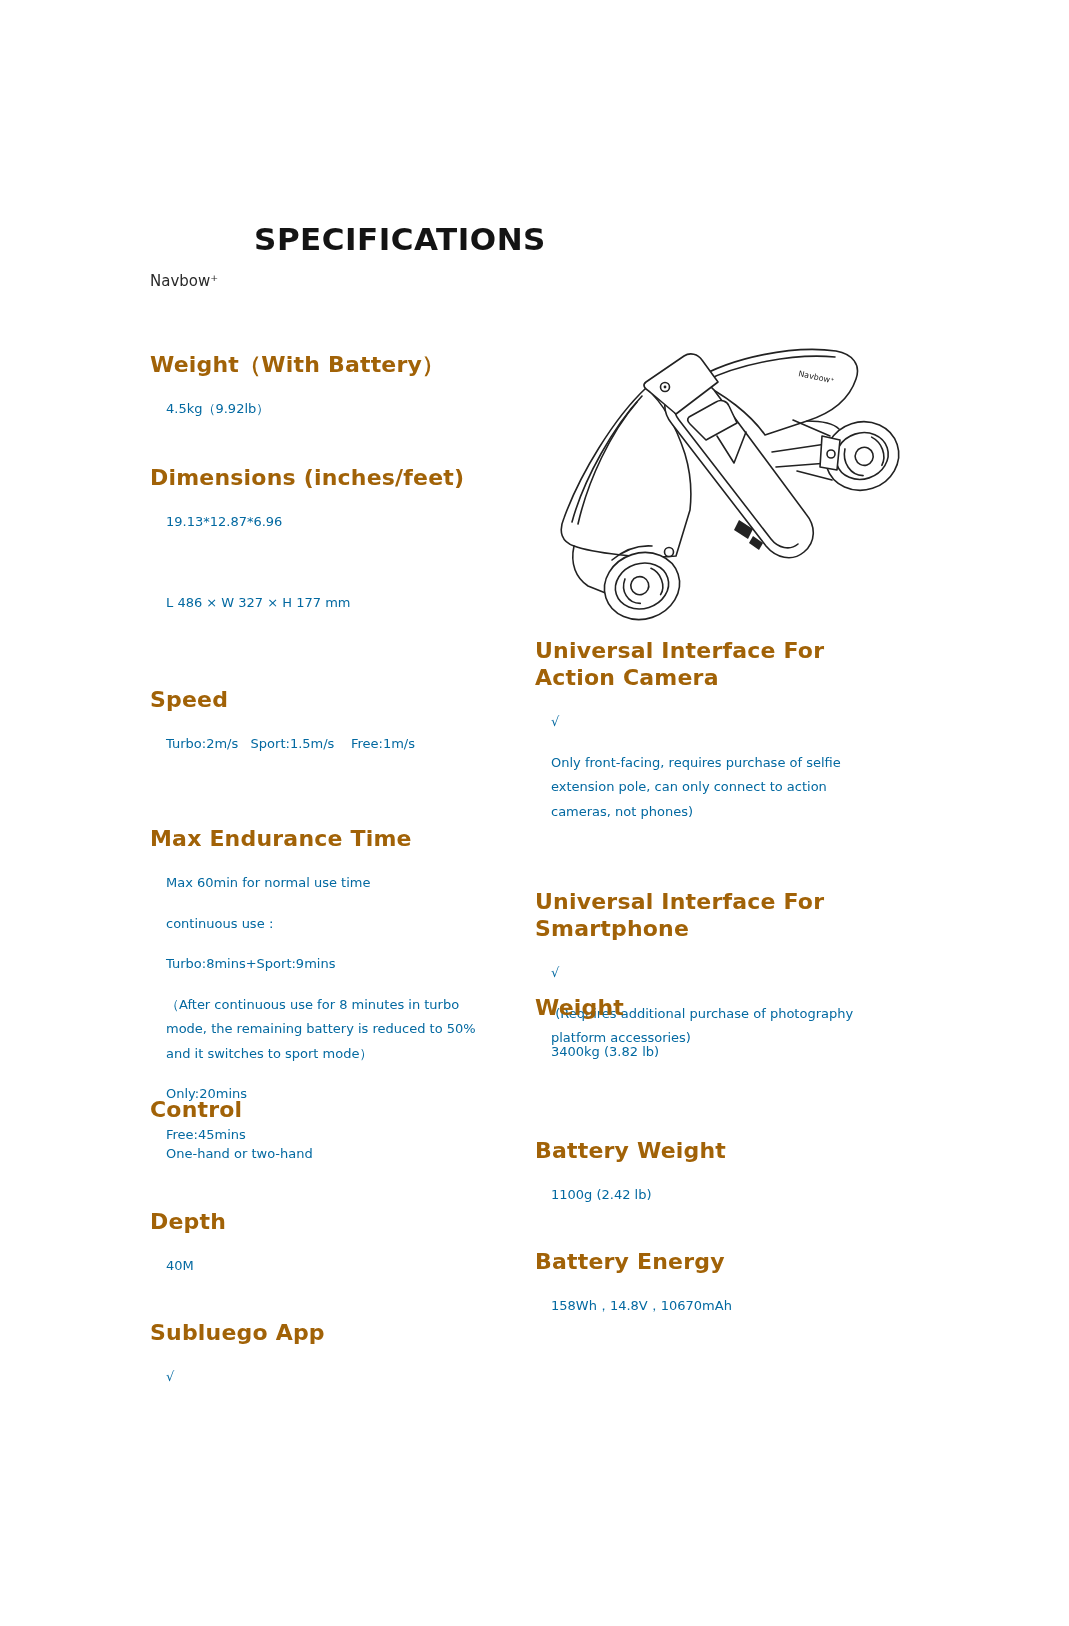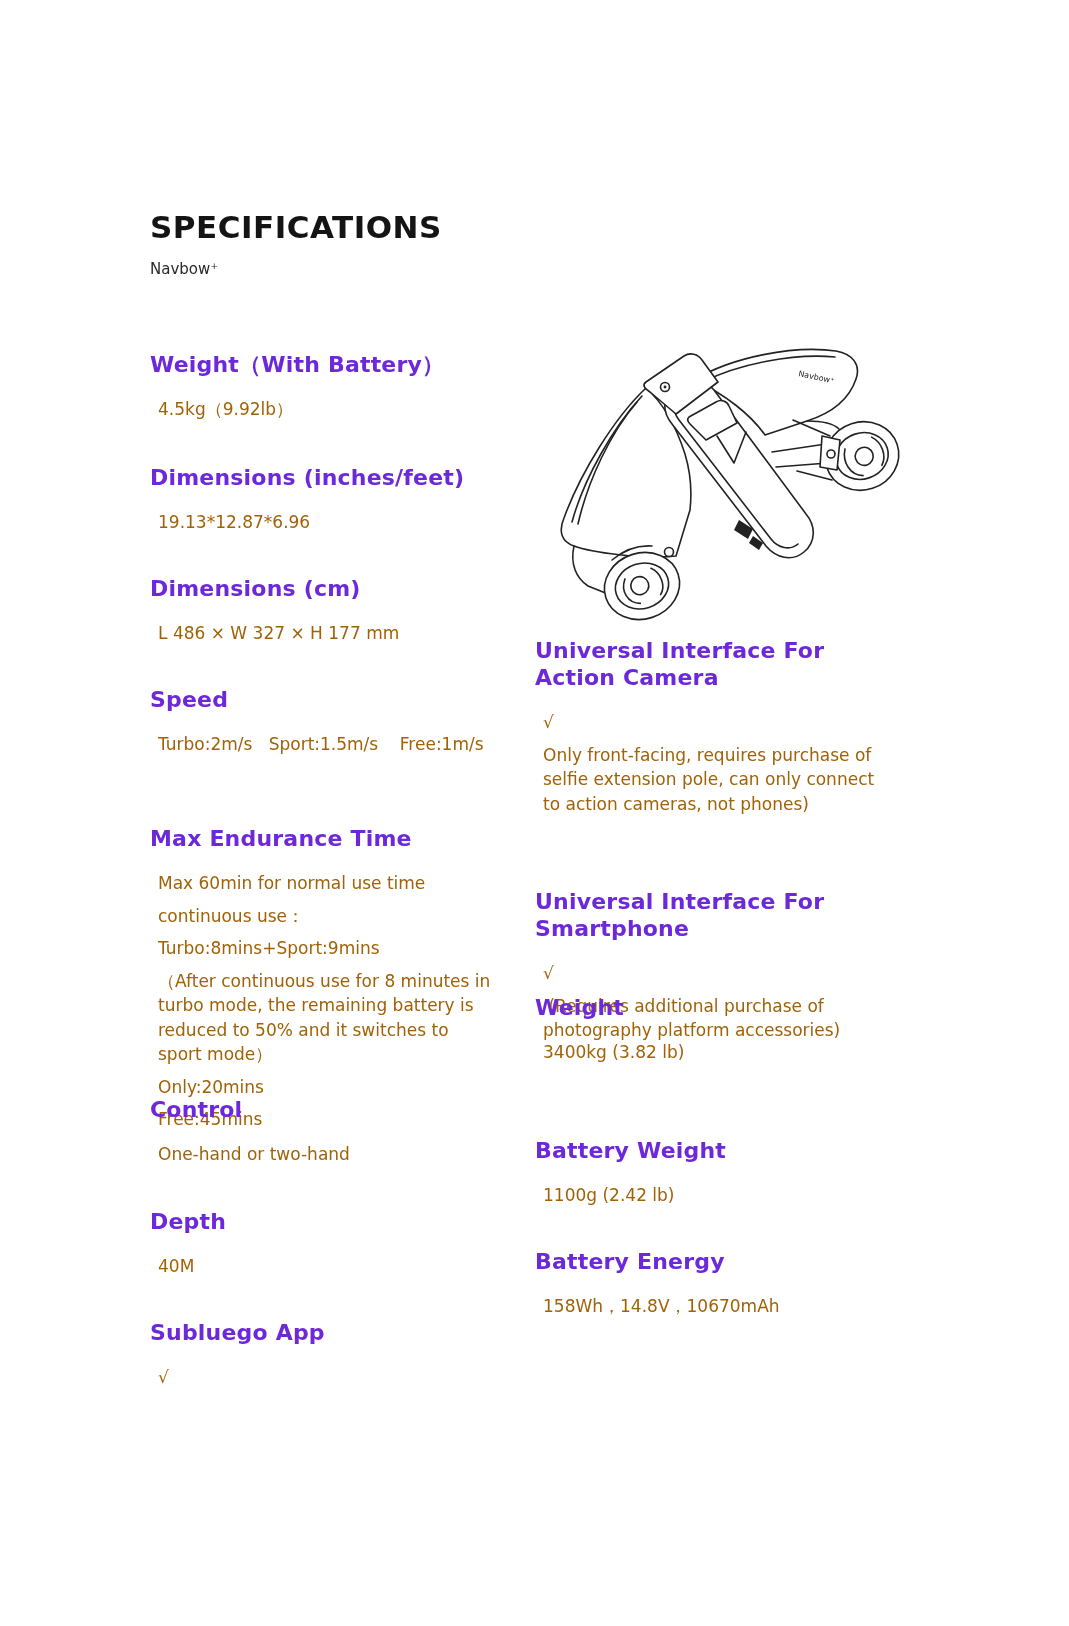--- a/index.html
+++ b/index.html
@@ -7,36 +7,37 @@
     width:1069px;height:1626px;
     background:#ffffff;
     font-family:"DejaVu Sans","Liberation Sans",sans-serif;
     color:#4c4c4c;
     position:relative;
     overflow:hidden;
   }
   .page{position:absolute;inset:0;background:#fff;}
   .hdr{position:absolute;left:150px;top:210px;width:500px;}
   .hdr h1{
-    margin:0 0 16px 0;
+    margin:12px 0 16px 0;
     font-size:31px;line-height:34px;
     font-weight:800;letter-spacing:0.5px;
     color:#141414;
+    text-align:center;
   }
   .hdr .subtitle{font-size:15px;color:#2a2a2a;}
   .spec{position:absolute;}
   .spec h2{
     margin:0 0 19px 0;
     font-size:22px;line-height:27px;
-    font-weight:700;color:#6d28d9;letter-spacing:0.2px;
+    font-weight:700;color:#a16207;letter-spacing:0.2px;
   }
   .spec p{
-    margin:8px;
-    font-size:17px;line-height:24.5px;
-    color:#a16207;
+    margin:16px;
+    font-size:13px;line-height:24.5px;
+    color:#0369a1;
     white-space:pre-wrap;
   }
   .col-l{left:150px;width:352px;}
   .col-r{left:535px;width:368px;}
   .figure{position:absolute;left:486px;top:308px;width:420px;height:306px;}
   .figure svg{display:block;width:100%;height:100%;}
 </style>
 </head>
 <body>
 
@@ -109,21 +110,20 @@
     <h2>Weight（With Battery）</h2>
     <p>4.5kg（9.92lb）</p>
   </section>
 
   <section class="spec col-l" style="top:464px">
     <h2>Dimensions (inches/feet)</h2>
     <p>19.13*12.87*6.96</p>
   </section>
 
   <section class="spec col-l" style="top:575px">
-    <h2>Dimensions (cm)</h2>
     <p>L 486 × W 327 × H 177 mm</p>
   </section>
 
   <section class="spec col-l" style="top:686px">
     <h2>Speed</h2>
     <p>Turbo:2m/s   Sport:1.5m/s    Free:1m/s</p>
   </section>
 
   <section class="spec col-l" style="top:825px">
     <h2>Max Endurance Time</h2>

